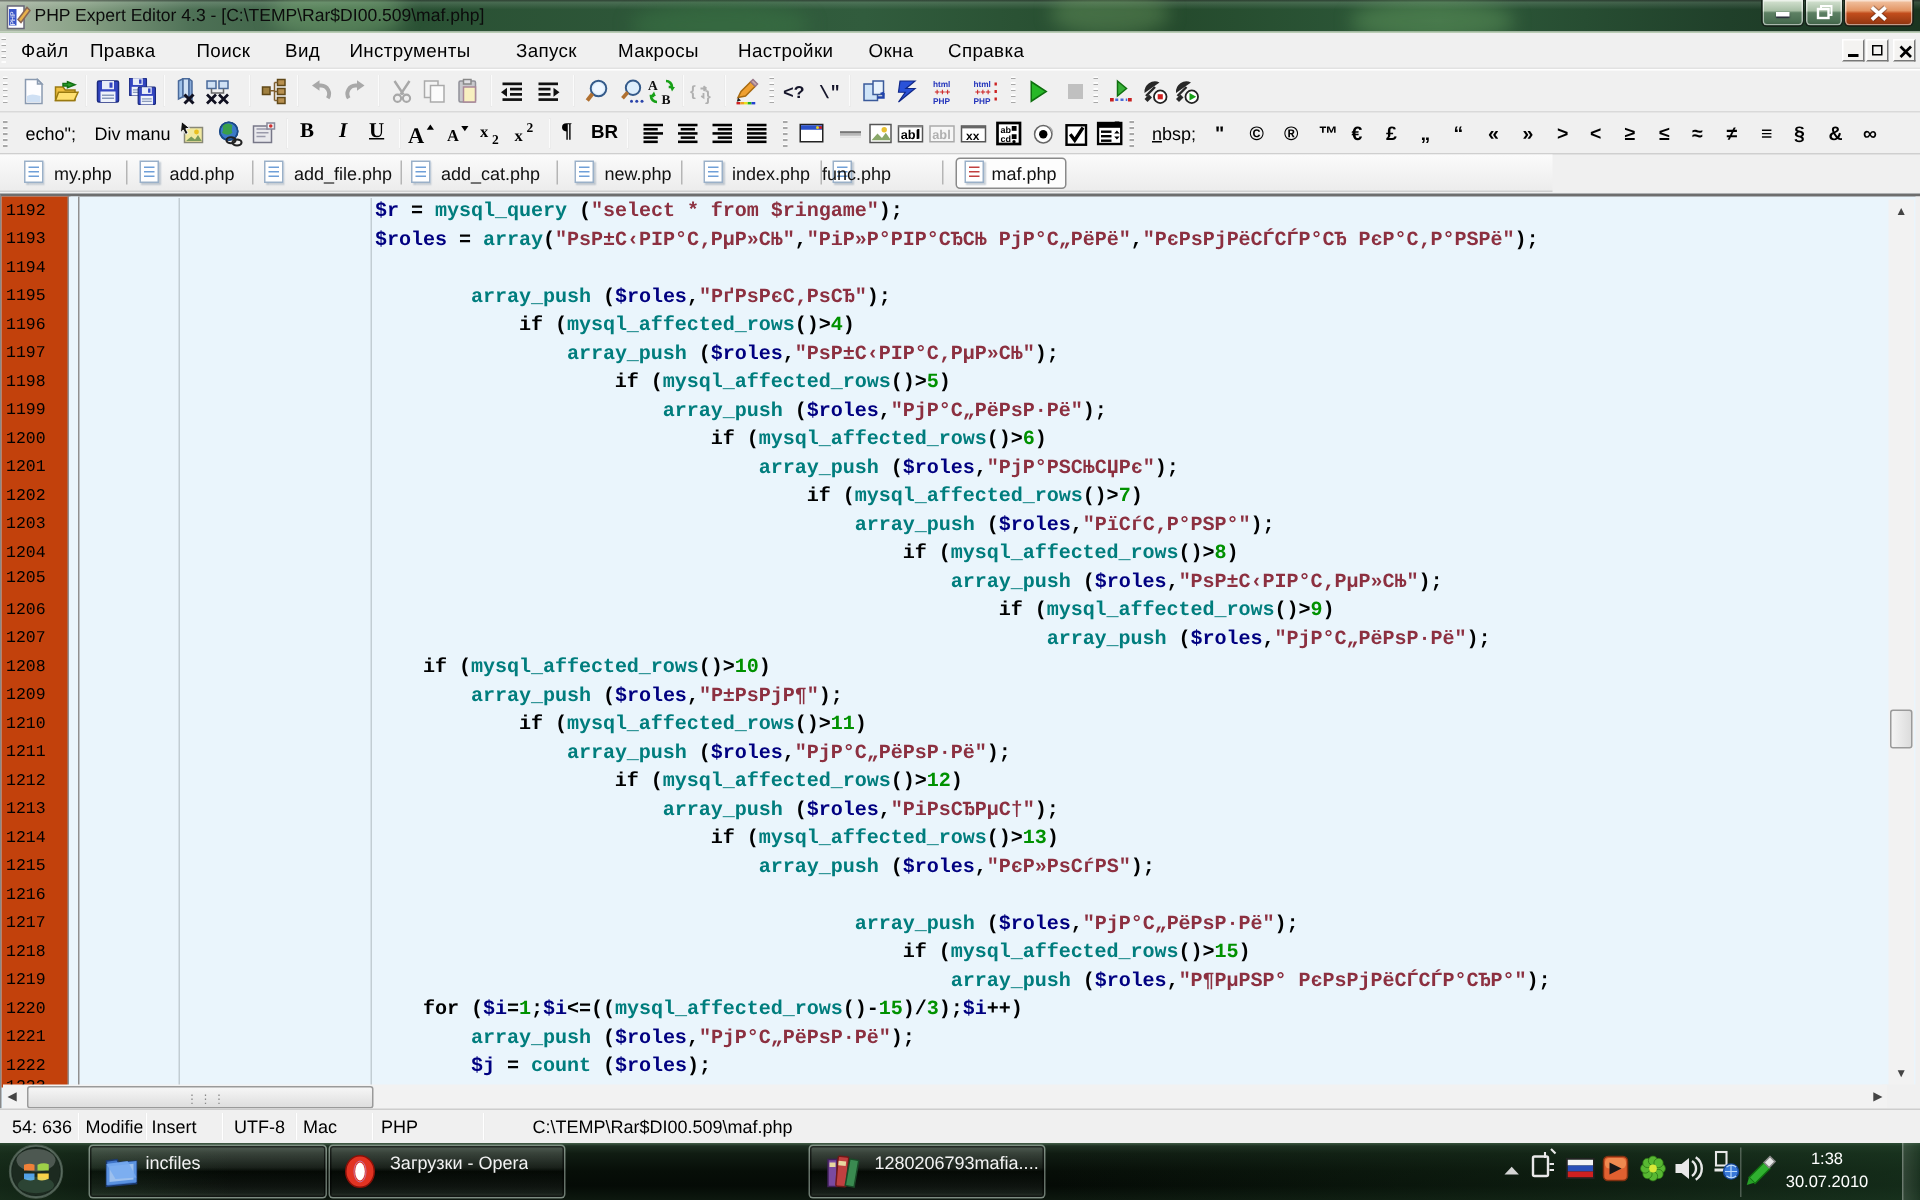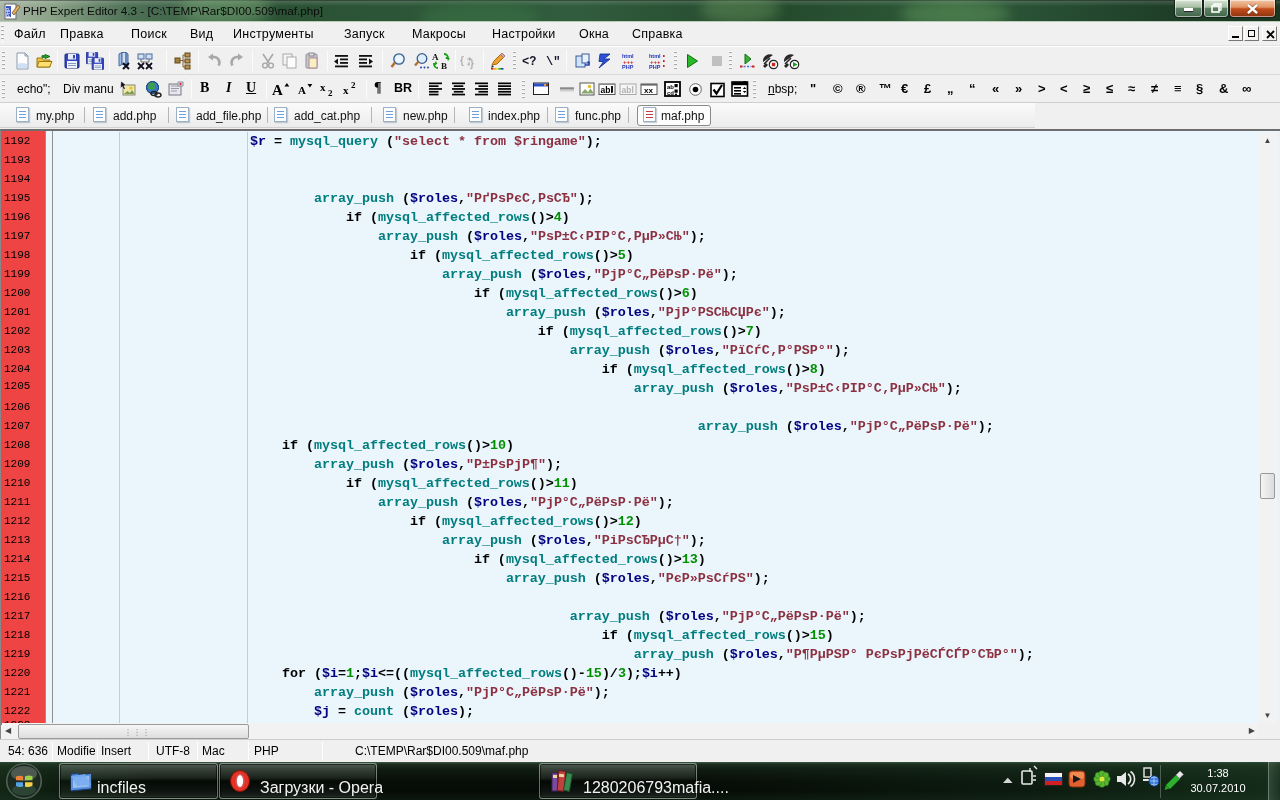--- a/index.html
+++ b/index.html
@@ -33,21 +33,21 @@
 #tabs{position:absolute;left:0;top:103px;width:1035px;height:25px;background:linear-gradient(#fbfbfb,#ececec);border-bottom:1px solid #d0d0d0}
 .tabsep{position:absolute;top:4px;bottom:4px;width:1px;background:#b5b5b5}
 .tabt{position:absolute;top:6px;font-size:12px;color:#111}
 #activetab{position:absolute;left:637px;top:2px;width:74px;height:21px;background:#fdfdfd;border:1px solid #8a8a8a;border-radius:3px}
 
 .doc{position:absolute;width:13px;height:15px;top:4px;background:#fff;border:1px solid #9ab0c8;box-shadow:1px 1px 1px rgba(120,140,160,.4)}
 .doc i{position:absolute;left:2px;right:2px;height:1px;background:#6f9fd8}
 .docr i{background:#c04040}
 
 #ed{position:absolute;left:0;top:129px;width:1280px;height:610px;background:#eaf5fc;border-top:2px solid #6e6e6e;border-left:1px solid #888}
-#gut{position:absolute;left:0;top:0;width:45px;height:594px;background:#ef4444;border-right:1px solid #909090}
+#gut{position:absolute;left:0;top:0;width:45px;height:594px;background:#c2410c;border-right:1px solid #909090}
 #gut .n{position:absolute;left:3px;height:19px;line-height:19px;font-family:"Liberation Mono",monospace;font-size:11px;color:#000}
 #fold{position:absolute;left:46px;top:0;width:6px;height:594px;background:#eaf5fc;border-right:1px solid #909090}
 .vln{position:absolute;top:0;height:592px;width:1px;background:#c2cdd3}
 #codewrap{position:absolute;left:0;top:1px;width:1257px;height:592px;overflow:hidden}
 .cl{position:absolute;left:249px;height:19px;line-height:19px;white-space:pre;
  font-family:"Liberation Mono",monospace;font-size:13.4px;font-weight:bold;color:#000;letter-spacing:-0.04px}
 .cl .v{font-style:normal;color:#000080}
 .cl .f{font-style:normal;color:#007d7d}
 .cl .s{font-style:normal;color:#8c3040}
 .cl .n{font-style:normal;color:#009100}
@@ -63,21 +63,21 @@
 #status .sd{position:absolute;top:2px;bottom:2px;width:1px;background:#c3c3c3;border-right:1px solid #fff}
 
 #task{position:absolute;left:0;top:762px;width:1280px;height:38px;
  background:linear-gradient(90deg,rgba(30,60,35,.55),rgba(5,10,6,0) 12%,rgba(5,10,6,0) 55%,rgba(25,55,30,.35) 80%,rgba(30,65,38,.6)),
  linear-gradient(#44604a 0,#1e2f22 2px,#101c12 7px,#070e08 50%,#050b06 75%,#0d180f 100%)}
 .tbtn{position:absolute;top:1px;height:36px;border-radius:3px;border:1px solid rgba(190,210,195,.5);
  background:linear-gradient(rgba(255,255,255,.22),rgba(255,255,255,.07) 42%,rgba(0,0,0,.28) 50%,rgba(255,255,255,.06) 92%,rgba(255,255,255,.14));
  box-shadow:inset 0 0 0 1px rgba(0,0,0,.55)}
 .tbtn.active{background:linear-gradient(rgba(255,255,255,.78),rgba(255,255,255,.5) 42%,rgba(165,185,170,.55) 50%,rgba(215,235,222,.62) 88%,rgba(240,252,244,.72));border-color:rgba(248,253,250,.95)}
 .tbtn.active .tx{color:#fff;text-shadow:0 0 3px rgba(0,0,0,.8)}
-.tbtn .tx{position:absolute;top:15px;font-size:16px;color:#f2f2f2;white-space:nowrap;overflow:hidden}
+.tbtn .tx{position:absolute;top:4px;font-size:12px;color:#f2f2f2;white-space:nowrap;overflow:hidden}
 #clock{position:absolute;right:26px;top:4px;width:72px;text-align:center;color:#fff;font-size:11px;line-height:15px}
 #showdesk{position:absolute;right:0;top:0;width:12px;height:38px;border-left:1px solid rgba(255,255,255,.35);background:linear-gradient(90deg,rgba(255,255,255,.12),rgba(255,255,255,.03))}
 </style></head>
 <body>
 <div id="root">
 <div id="title">
  <div class="blob" style="left:180px;top:-8px;width:90px;height:34px;background:rgba(150,200,140,.35)"></div>
  <div class="blob" style="left:420px;top:2px;width:120px;height:30px;background:rgba(60,120,70,.5)"></div>
  <div class="blob" style="left:700px;top:-6px;width:80px;height:30px;background:rgba(140,190,120,.3)"></div>
  <div class="blob" style="left:900px;top:0px;width:110px;height:28px;background:rgba(120,180,110,.35)"></div>
@@ -524,46 +524,48 @@
         <i style="top:6px"></i>
         <i style="top:9px"></i>
       </div>
       <span class="tabt" style="left:488px">index.php</span>
       <div class="tabsep" style="left:547px"></div>
       <div class="doc" style="left:555px">
         <i style="top:3px"></i>
         <i style="top:6px"></i>
         <i style="top:9px"></i>
       </div>
-      <span class="tabt" style="left:575px">func.php</span>
+      <span class="tabt" style="left:548px">func.php</span>
       <div class="tabsep" style="left:628px"></div>
       <div id="activetab"></div>
       <div class="doc docr" style="left:643px">
         <i style="top:3px"></i>
         <i style="top:6px"></i>
         <i style="top:9px"></i>
       </div>
       <span class="tabt" style="left:661px">maf.php</span>
     </div>
 <div id="ed">
  <div id="codewrap">
   <div class="vln" style="left:118px"></div>
   <div class="vln" style="left:246px"></div>
   <div class="cl" style="top:0px"><i class="v">$r</i> = <i class="f">mysql_query</i> (<i class="s">"select * from $ringame"</i>);</div>
+<div class="cl" style="top:19px"><i class="v">$roles</i> = <i class="f">array</i>(<i class="s">"РѕР±С‹РІР°С‚РµР»СЊ"</i>,<i class="s">"РіР»Р°РІР°СЂСЊ РјР°С„РёРё"</i>,<i class="s">"РєРѕРјРёСЃСЃР°СЂ РєР°С‚Р°РЅРё"</i>);</div>
 <div class="cl" style="top:57px">        <i class="f">array_push</i> (<i class="v">$roles</i>,<i class="s">"РґРѕРєС‚РѕСЂ"</i>);</div>
 <div class="cl" style="top:76px">            if (<i class="f">mysql_affected_rows</i>()&gt;<i class="n">4</i>)</div>
 <div class="cl" style="top:95px">                <i class="f">array_push</i> (<i class="v">$roles</i>,<i class="s">"РѕР±С‹РІР°С‚РµР»СЊ"</i>);</div>
 <div class="cl" style="top:114px">                    if (<i class="f">mysql_affected_rows</i>()&gt;<i class="n">5</i>)</div>
 <div class="cl" style="top:133px">                        <i class="f">array_push</i> (<i class="v">$roles</i>,<i class="s">"РјР°С„РёРѕР·Рё"</i>);</div>
 <div class="cl" style="top:152px">                            if (<i class="f">mysql_affected_rows</i>()&gt;<i class="n">6</i>)</div>
 <div class="cl" style="top:171px">                                <i class="f">array_push</i> (<i class="v">$roles</i>,<i class="s">"РјР°РЅСЊСЏРє"</i>);</div>
 <div class="cl" style="top:190px">                                    if (<i class="f">mysql_affected_rows</i>()&gt;<i class="n">7</i>)</div>
 <div class="cl" style="top:209px">                                        <i class="f">array_push</i> (<i class="v">$roles</i>,<i class="s">"РїСѓС‚Р°РЅР°"</i>);</div>
 <div class="cl" style="top:228px">                                            if (<i class="f">mysql_affected_rows</i>()&gt;<i class="n">8</i>)</div>
 <div class="cl" style="top:247px">                                                <i class="f">array_push</i> (<i class="v">$roles</i>,<i class="s">"РѕР±С‹РІР°С‚РµР»СЊ"</i>);</div>
+<div class="cl" style="top:266px">                                                    if (<i class="f">mysql_affected_rows</i>()&gt;<i class="n">9</i>)</div>
 <div class="cl" style="top:285px">                                                        <i class="f">array_push</i> (<i class="v">$roles</i>,<i class="s">"РјР°С„РёРѕР·Рё"</i>);</div>
 <div class="cl" style="top:304px">    if (<i class="f">mysql_affected_rows</i>()&gt;<i class="n">10</i>)</div>
 <div class="cl" style="top:323px">        <i class="f">array_push</i> (<i class="v">$roles</i>,<i class="s">"Р±РѕРјР¶"</i>);</div>
 <div class="cl" style="top:342px">            if (<i class="f">mysql_affected_rows</i>()&gt;<i class="n">11</i>)</div>
 <div class="cl" style="top:361px">                <i class="f">array_push</i> (<i class="v">$roles</i>,<i class="s">"РјР°С„РёРѕР·Рё"</i>);</div>
 <div class="cl" style="top:380px">                    if (<i class="f">mysql_affected_rows</i>()&gt;<i class="n">12</i>)</div>
 <div class="cl" style="top:399px">                        <i class="f">array_push</i> (<i class="v">$roles</i>,<i class="s">"РіРѕСЂРµС†"</i>);</div>
 <div class="cl" style="top:418px">                            if (<i class="f">mysql_affected_rows</i>()&gt;<i class="n">13</i>)</div>
 <div class="cl" style="top:437px">                                <i class="f">array_push</i> (<i class="v">$roles</i>,<i class="s">"РєР»РѕСѓРЅ"</i>);</div>
 <div class="cl" style="top:475px">                                        <i class="f">array_push</i> (<i class="v">$roles</i>,<i class="s">"РјР°С„РёРѕР·Рё"</i>);</div>

